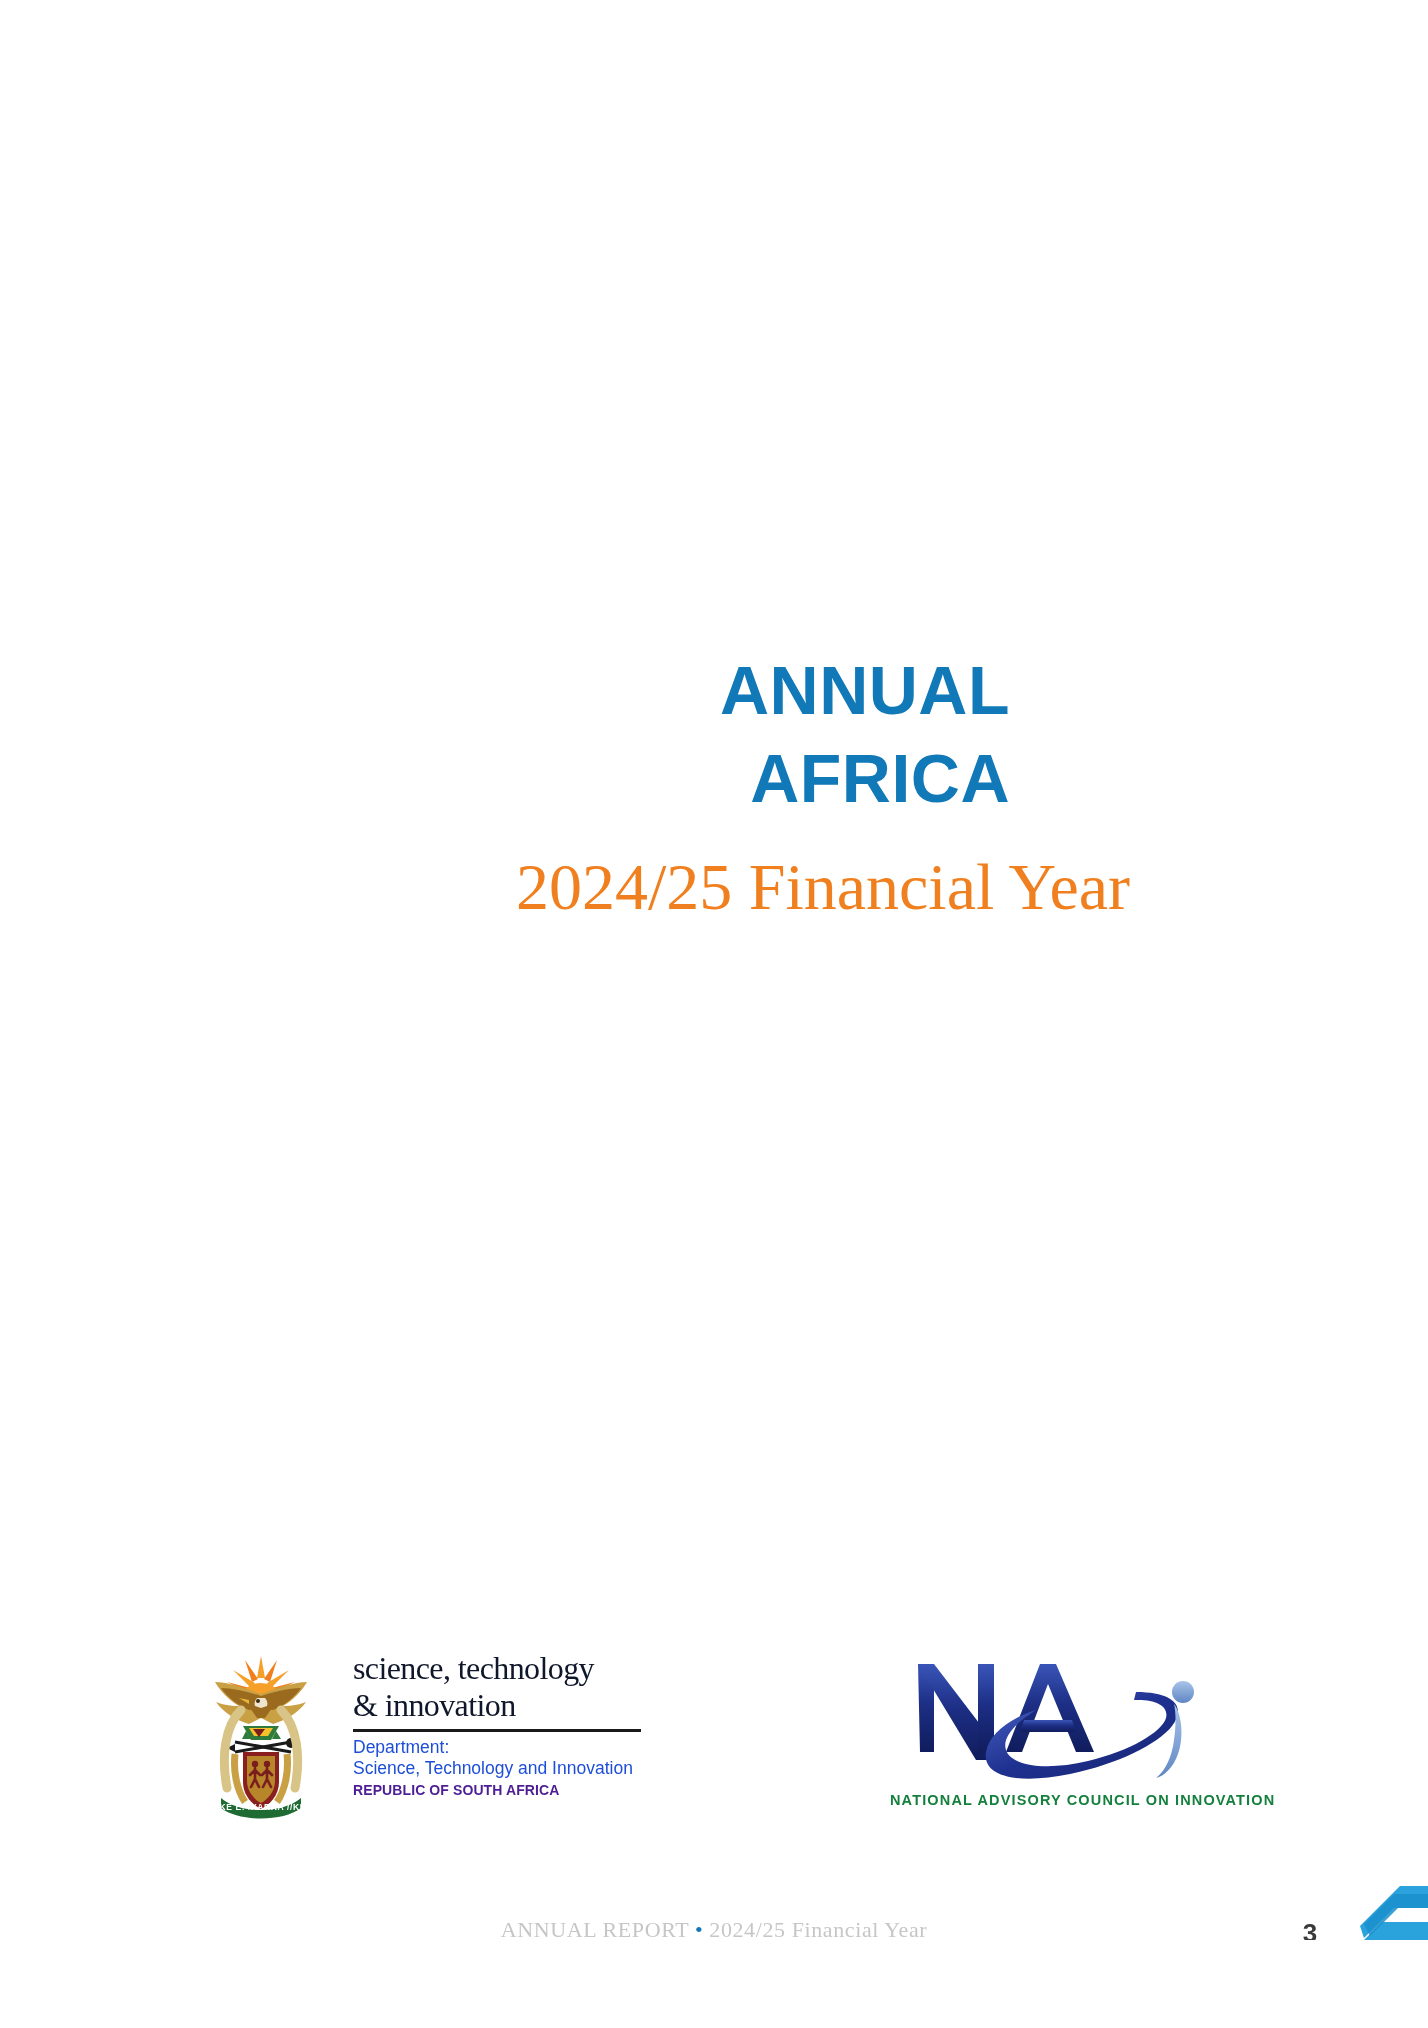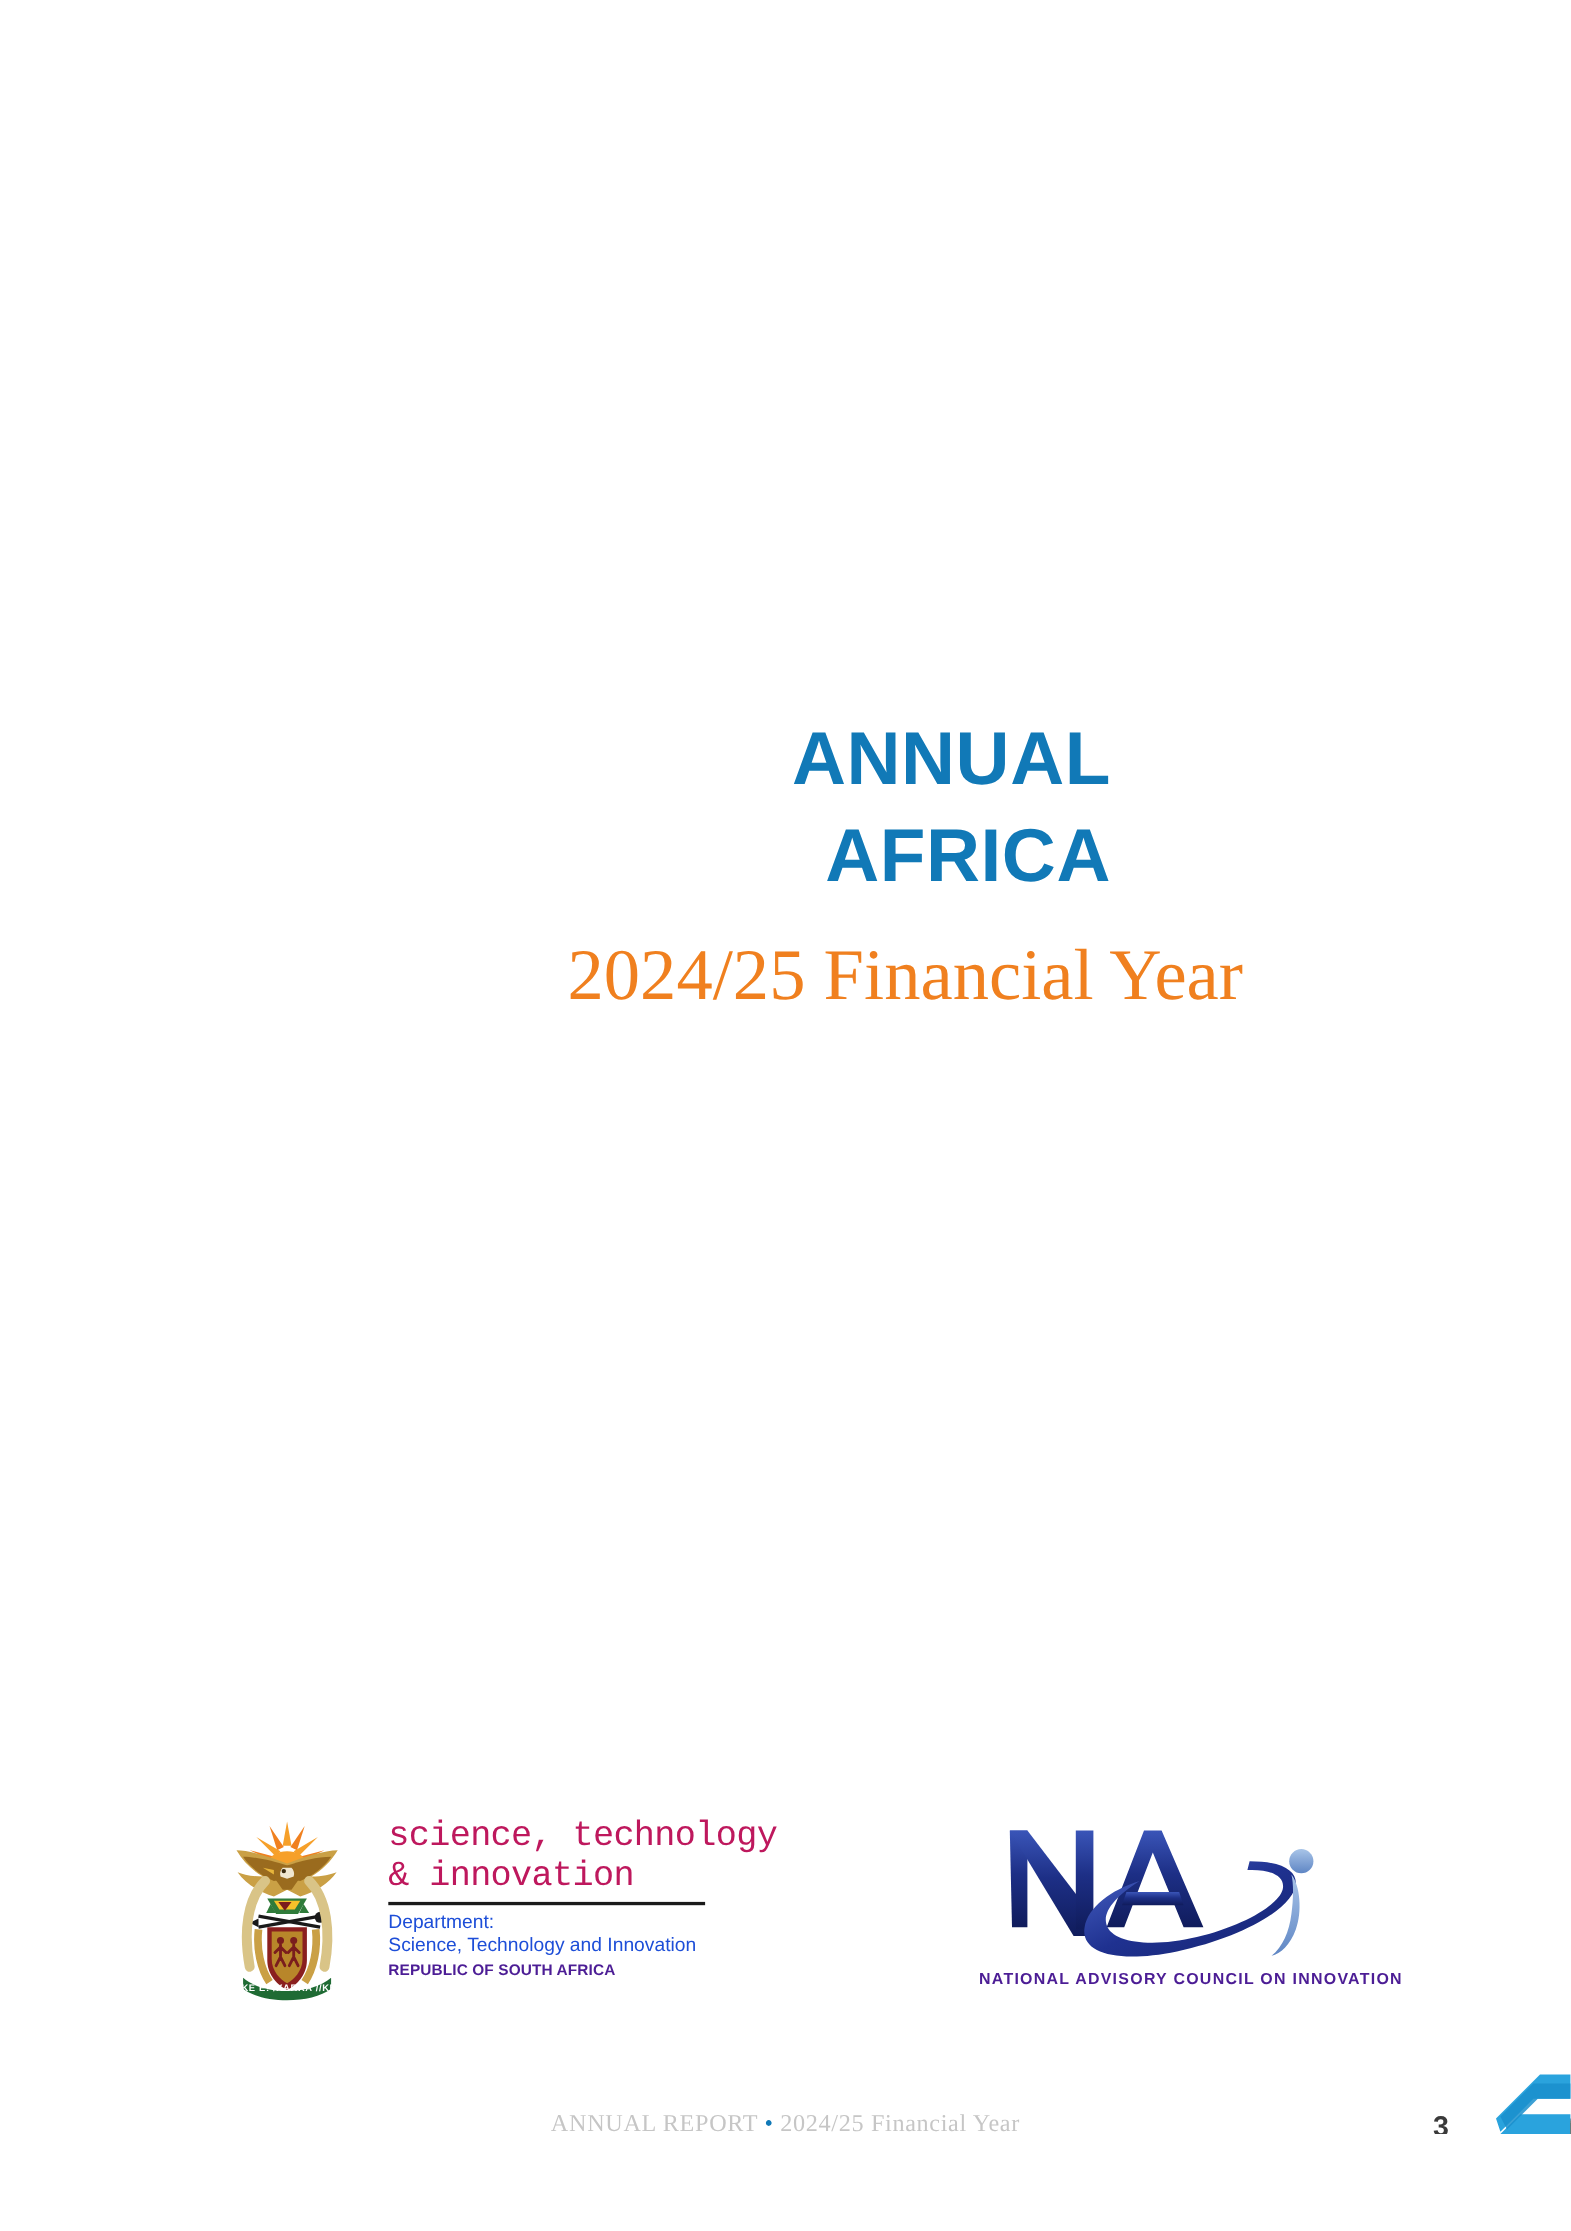--- a/index.html
+++ b/index.html
@@ -80,24 +80,24 @@
     width: 112px;
     height: 172px;
   }
   .dsti-text {
     position: absolute;
     left: 148px;
     top: 10px;
     width: 325px;
   }
   .dsti-orange {
-    font-family: Liberation Mono, monospace;
+    font-family: Liberation Serif, serif;
     font-size: 32px;
     line-height: 37px;
-    color: #be185d;
+    color: #0f172a;
     letter-spacing: -0.6px;
     white-space: nowrap;
   }
   .dsti-rule {
     margin-top: 5px;
     margin-bottom: 5px;
     width: 288px;
     height: 3px;
     background: #1a1a1a;
   }
@@ -130,21 +130,21 @@
   .naci-tagline {
     position: absolute;
     left: 0px;
     top: 152px;
     width: 320px;
     text-align: center;
     font-family: "Liberation Sans", sans-serif;
     font-weight: bold;
     font-size: 14.5px;
     letter-spacing: 1.15px;
-    color: #4c1d95;
+    color: #15803d;
     white-space: nowrap;
   }
 
   
   .footer-rule {
     position: absolute;
     left: 78px;
     top: 1958px;
     width: 1270px;
     height: 4px;

